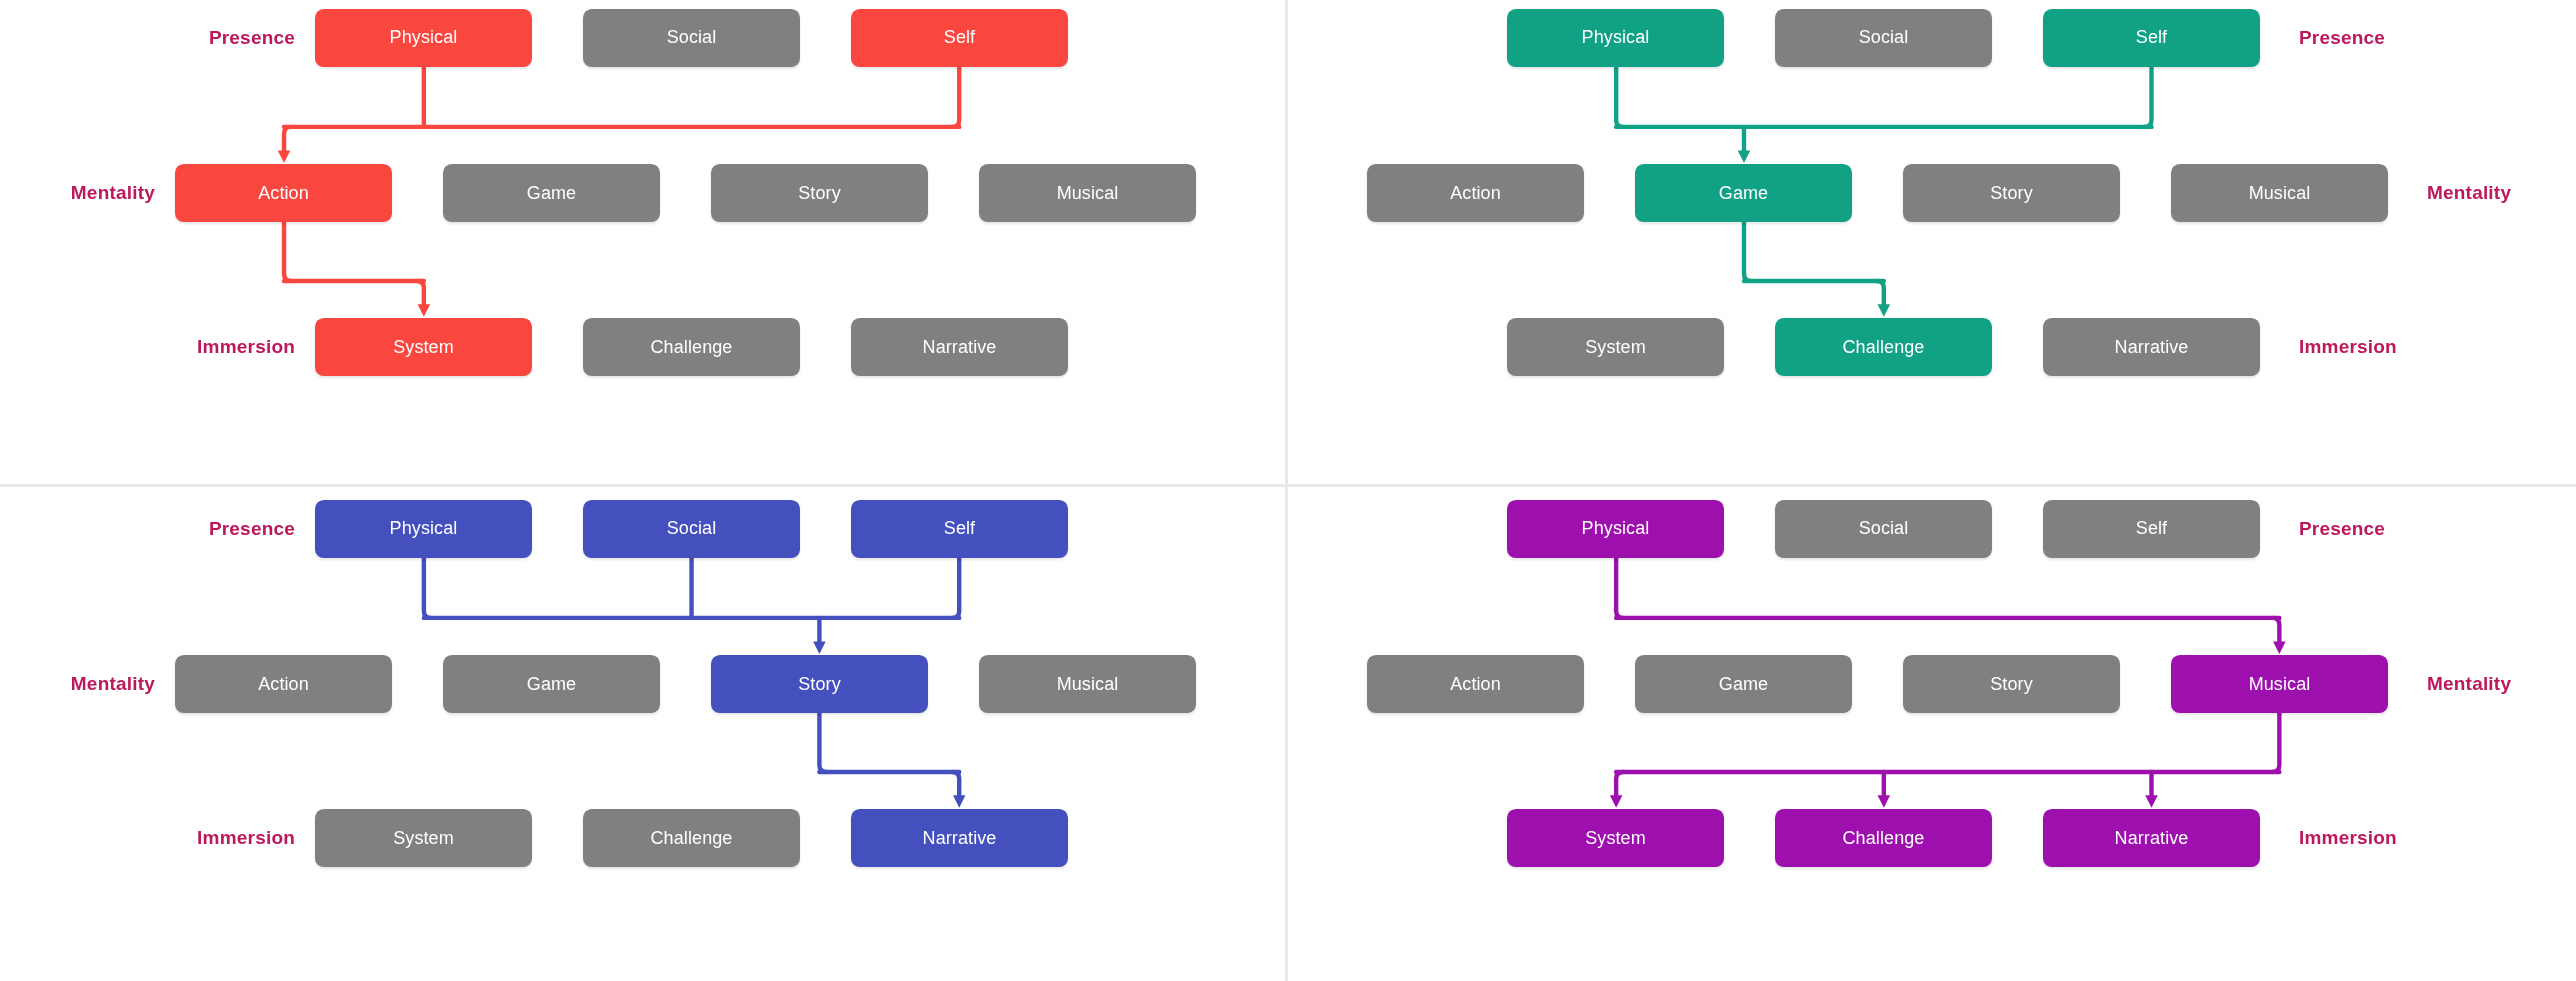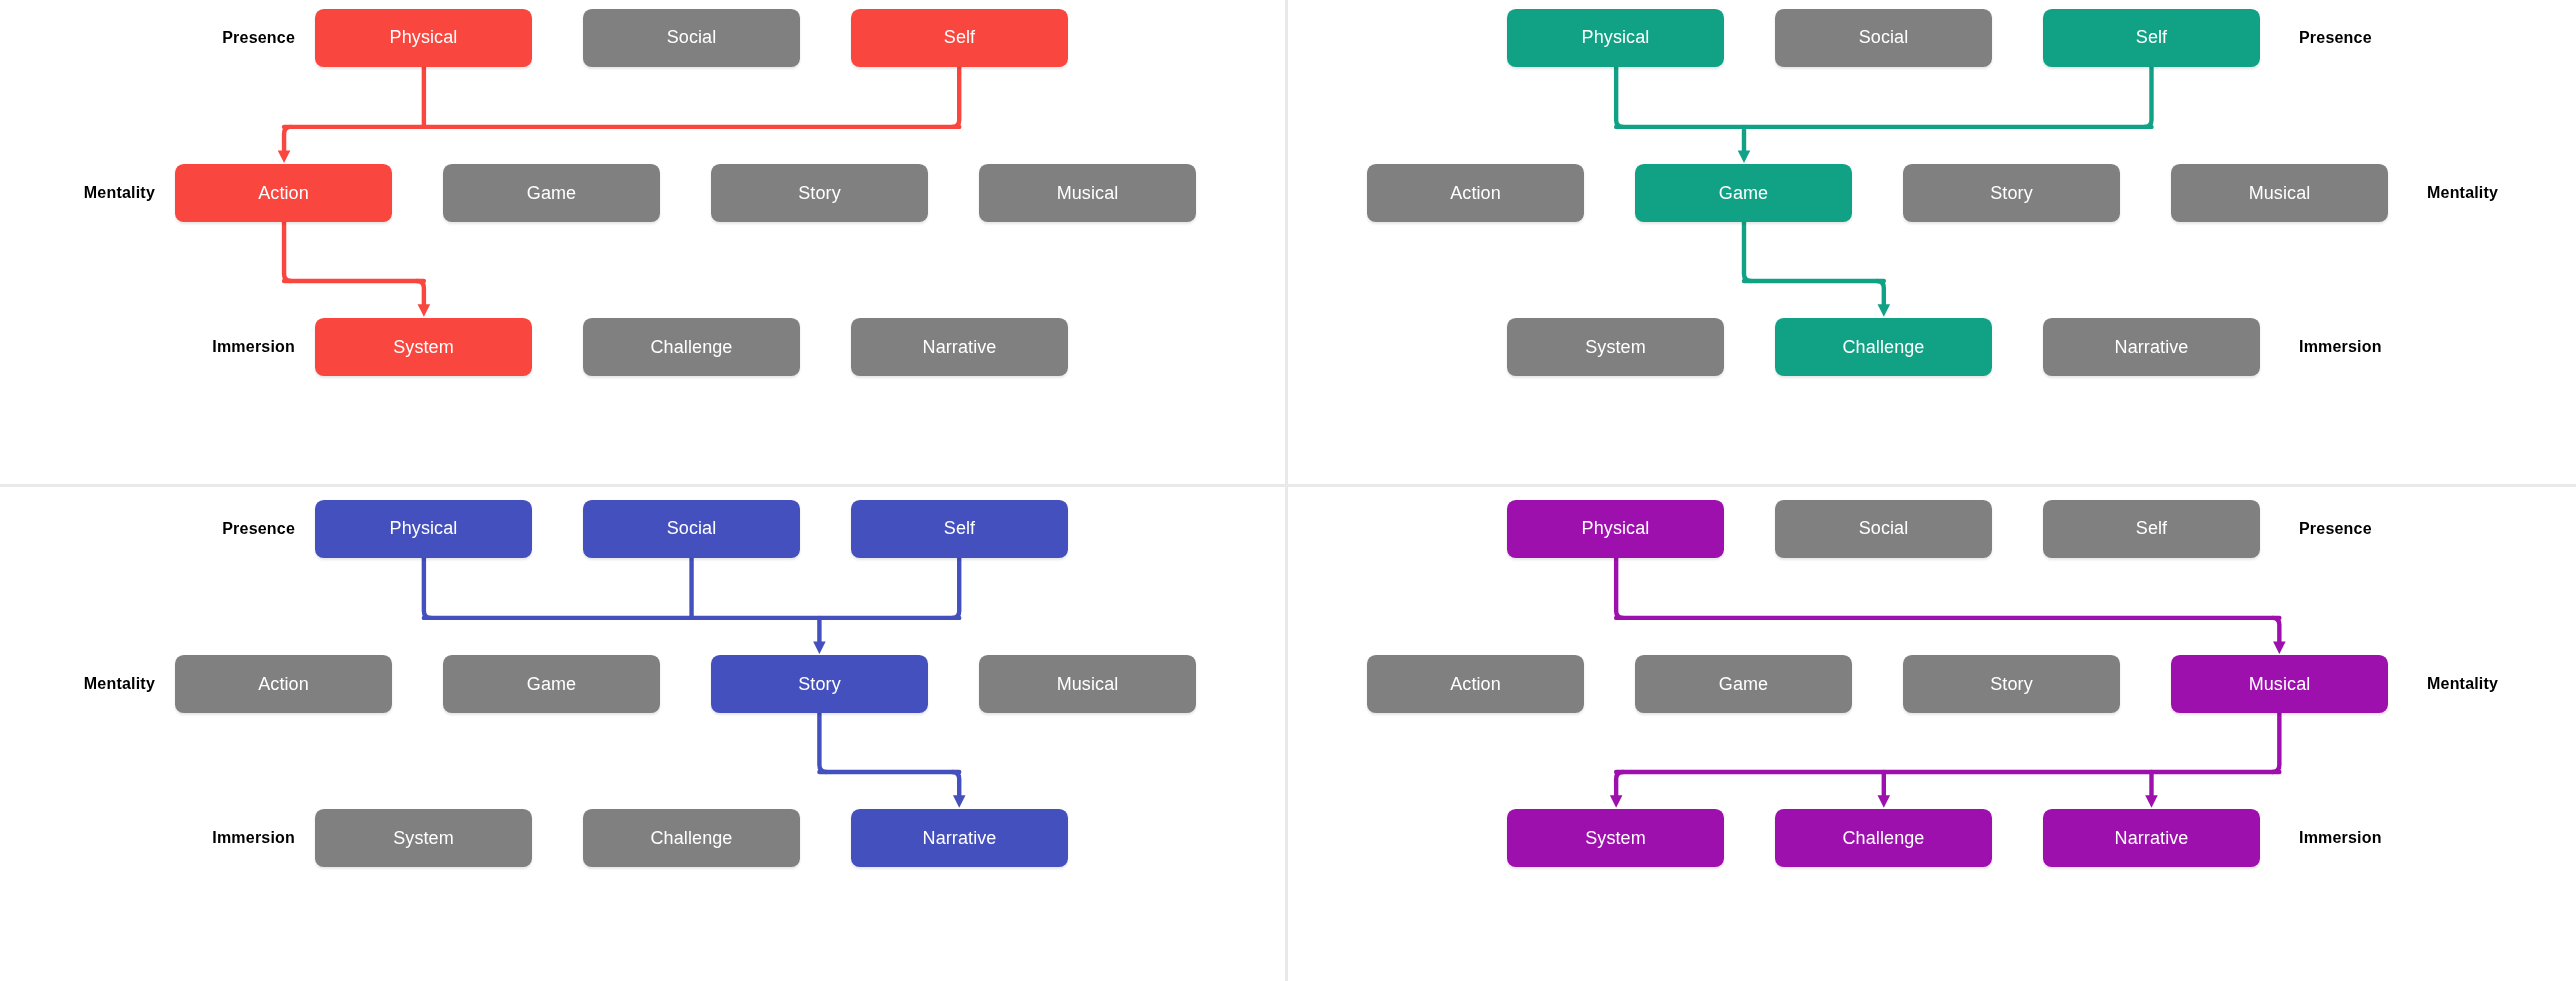--- a/index.html
+++ b/index.html
@@ -66,23 +66,23 @@
     letter-spacing: 0.1px;
     font-family: "Liberation Sans", sans-serif;
     box-shadow: 0 1.3px 2.5px rgba(0,0,0,0.10);
     box-sizing: border-box;
     user-select: none;
   }
   .node.inactive { background: #808080; }
 
   .row-label {
     position: absolute;
-    font-size: 16px;
+    font-size: 19px;
     font-weight: bold;
-    color: #000000;
+    color: #be185d;
     letter-spacing: 0.2px;
     white-space: nowrap;
     font-family: "Liberation Sans", sans-serif;
     height: 58px;
     display: flex;
     align-items: center;
   }
   .row-label.right-side { text-align: left; }
   .row-label.left-side  { justify-content: flex-end; }
 </style>

